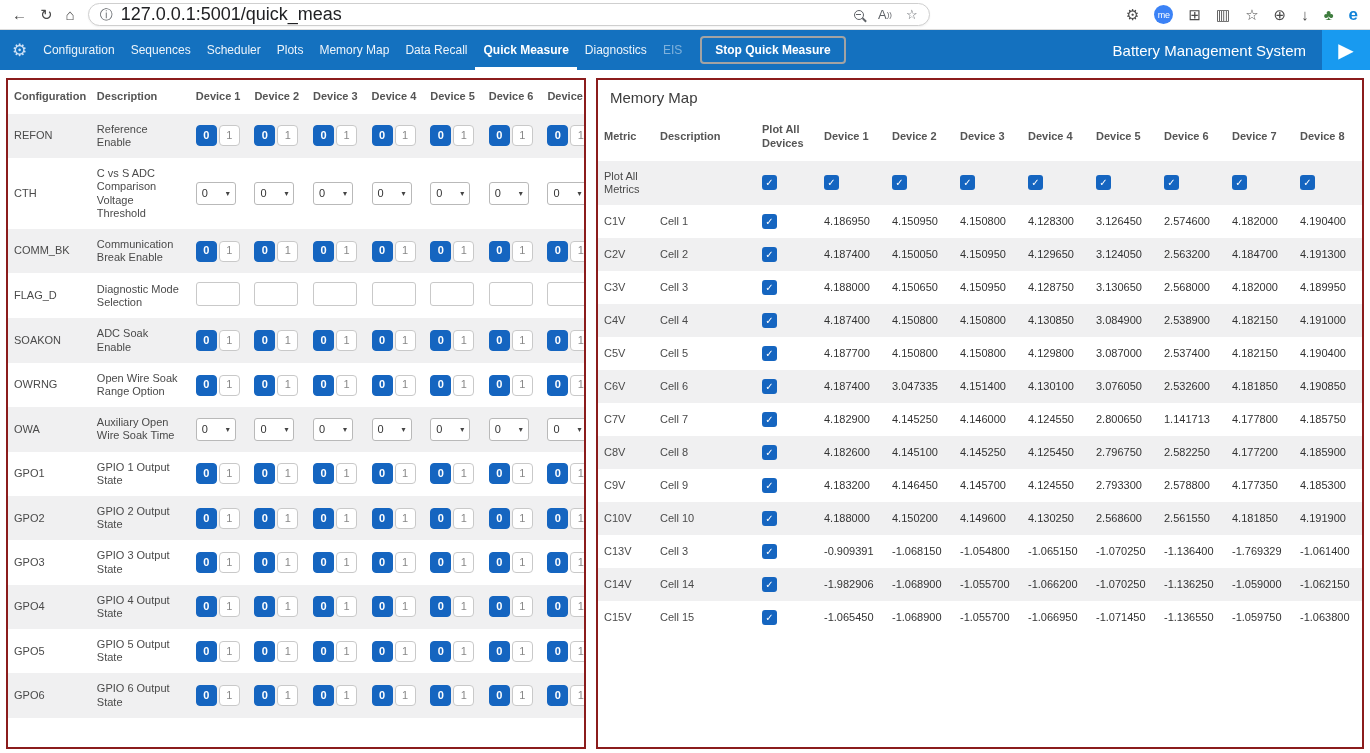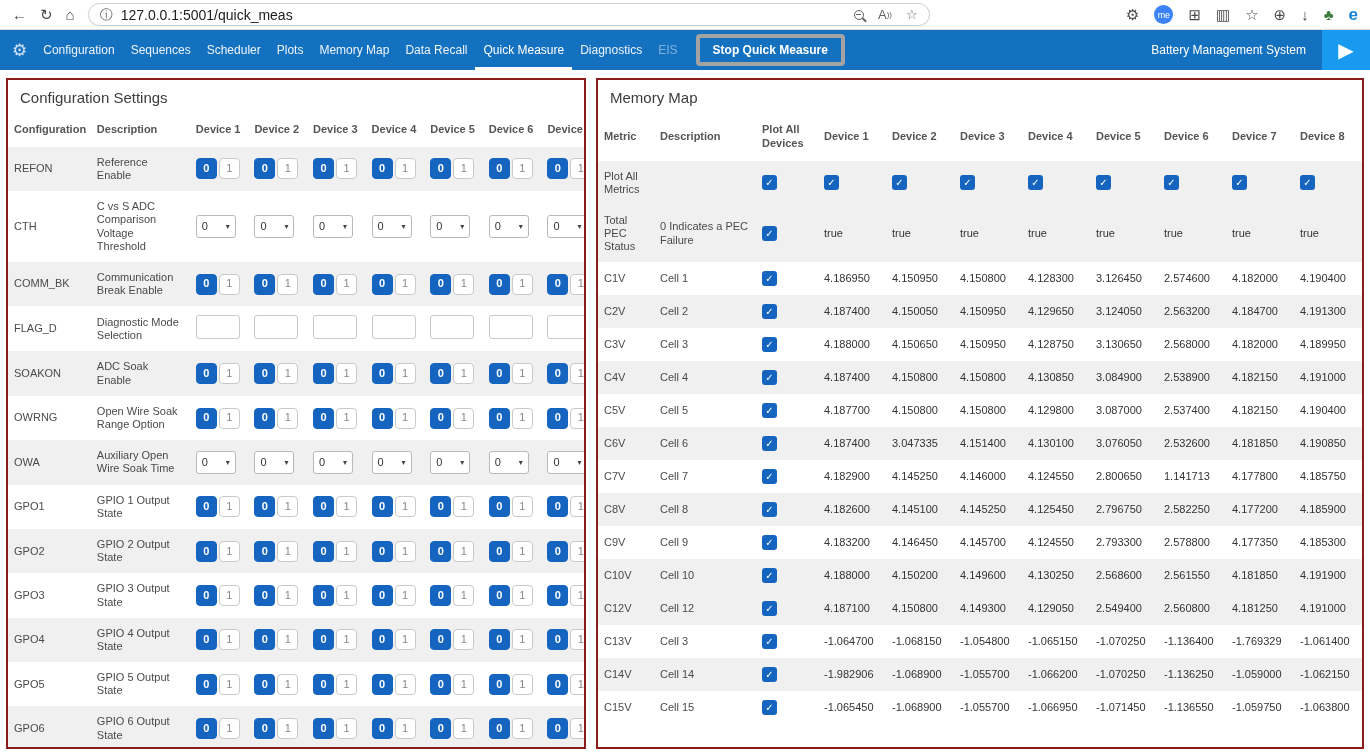--- a/index.html
+++ b/index.html
@@ -12,46 +12,46 @@
     font-family:"Liberation Sans","DejaVu Sans",sans-serif;}
 
   
   .bbar{height:30px;display:flex;align-items:center;gap:13px;padding:0 12px;
     background:#fff;border-bottom:1px solid #dcdcdc;}
   .bicon{color:#4a4a4a;font-size:15px;line-height:1;cursor:pointer;flex:0 0 auto}
   .addr{flex:0 0 842px;height:23px;border:1px solid #cfcfcf;border-radius:12px;
     display:flex;align-items:center;gap:8px;padding:0 11px;background:#fff;
     box-shadow:0 1px 2px rgba(0,0,0,.05);}
   .addr .info{color:#5f6368;font-size:13px}
-  .addr .url{flex:1;font-size:14px;color:#202124;white-space:nowrap;overflow:hidden}
+  .addr .url{flex:1;font-size:18px;color:#202124;white-space:nowrap;overflow:hidden}
   .aicn{color:#5f6368;font-size:13px;margin-left:6px;display:inline-flex;align-items:center}
   .lens{position:relative;display:inline-block;width:10px;height:10px;
     border:1.5px solid #5f6368;border-radius:50%}
   .lens::before{content:"";position:absolute;left:1.5px;top:3.2px;width:4.5px;height:1.5px;background:#5f6368}
   .lens::after{content:"";position:absolute;width:5px;height:1.5px;background:#5f6368;
     transform:rotate(45deg);right:-4px;bottom:-1.5px}
   .ra-sup{font-size:8px;vertical-align:super}
   .ricons{margin-left:auto;display:flex;align-items:center;gap:15px}
   .avatar{width:19px;height:19px;border-radius:50%;background:#3b82f6;color:#fff;
     font-size:9px;display:inline-flex;align-items:center;justify-content:center;cursor:pointer}
   .edge{font-weight:bold;font-size:17px}
 
   
   .navbar{height:40px;background:var(--navbar_bg);display:flex;align-items:center;
     padding-left:10px;color:#fff}
   .nav-gear{font-size:17px;color:#cfe2f7;margin:0 8px 0 2px;cursor:pointer}
   .nav-items{display:flex;align-items:stretch;height:40px}
   .nav-item{font-size:12px;padding:0 8px;display:flex;align-items:center;
     color:rgba(255,255,255,.92);cursor:pointer;white-space:nowrap}
-  .nav-item.active{font-weight:normal;color:#fff;box-shadow:inset 0 -3px 0 #fff}
+  .nav-item.active{font-weight:bold;color:#fff;box-shadow:inset 0 -3px 0 #fff}
   .nav-item.disabled{color:rgba(255,255,255,.45)}
-  .stopbtn{margin-left:10px;background:transparent;color:#fff;border:4px solid #a3a3a3;
+  .stopbtn{margin-left:10px;background:transparent;color:#fff;border:2px solid #a3a3a3;
     border-radius:4px;font-size:12px;font-weight:bold;padding:5px 13px;cursor:pointer;
     font-family:inherit}
-  .brand{margin-left:auto;font-size:12px;margin-right:16px;white-space:nowrap}
+  .brand{margin-left:auto;font-size:15px;margin-right:16px;white-space:nowrap}
   .playtile{width:48px;height:40px;background:var(--play_bg);display:flex;
     align-items:center;justify-content:center;cursor:pointer;flex:0 0 auto}
   .playtile span{color:#fff;font-size:20px;line-height:1}
 
   
   .panels{display:flex;gap:10px;padding:8px 6px 4px 6px;height:683px}
   .panel{border:2px solid var(--panel_border);background:#fff;overflow:hidden}
   .panel.left{flex:0 0 580px}
   .panel.right{flex:1}
   .ptitle{font-size:15px;color:#3c3c3c;padding:9px 12px 7px}
@@ -127,21 +127,20 @@
     </div>
   <button class="stopbtn">Stop Quick Measure</button>
   <span class="brand">Battery Management System</span>
   <div class="playtile">
     <span>▶</span>
   </div>
 </div>
 
 <div class="panels">
   <section class="panel left">
-    <div class="ptitle">Configuration Settings</div>
     <table id="config-table">
         <colgroup>
           <col style="width:82px">
           <col style="width:98px">
           <col style="width:58px">
           <col style="width:58px">
           <col style="width:58px">
           <col style="width:58px">
           <col style="width:58px">
           <col style="width:58px">
@@ -597,33 +596,20 @@
             <td><span class="cb">✓</span></td>
             <td><span class="cb">✓</span></td>
             <td><span class="cb">✓</span></td>
             <td><span class="cb">✓</span></td>
             <td><span class="cb">✓</span></td>
             <td><span class="cb">✓</span></td>
             <td><span class="cb">✓</span></td>
             <td><span class="cb">✓</span></td>
             <td><span class="cb">✓</span></td>
           </tr>
-          <tr class="shaded">
-            <td>Total PEC Status</td>
-            <td>0 Indicates a PEC Failure</td>
-            <td><span class="cb">✓</span></td>
-            <td class="num">true</td>
-            <td class="num">true</td>
-            <td class="num">true</td>
-            <td class="num">true</td>
-            <td class="num">true</td>
-            <td class="num">true</td>
-            <td class="num">true</td>
-            <td class="num">true</td>
-          </tr>
           <tr>
             <td>C1V</td>
             <td>Cell 1</td>
             <td><span class="cb">✓</span></td>
             <td class="num">4.186950</td>
             <td class="num">4.150950</td>
             <td class="num">4.150800</td>
             <td class="num">4.128300</td>
             <td class="num">3.126450</td>
             <td class="num">2.574600</td>
@@ -740,38 +726,25 @@
             <td><span class="cb">✓</span></td>
             <td class="num">4.188000</td>
             <td class="num">4.150200</td>
             <td class="num">4.149600</td>
             <td class="num">4.130250</td>
             <td class="num">2.568600</td>
             <td class="num">2.561550</td>
             <td class="num">4.181850</td>
             <td class="num">4.191900</td>
           </tr>
-          <tr class="shaded">
-            <td>C12V</td>
-            <td>Cell 12</td>
-            <td><span class="cb">✓</span></td>
-            <td class="num">4.187100</td>
-            <td class="num">4.150800</td>
-            <td class="num">4.149300</td>
-            <td class="num">4.129050</td>
-            <td class="num">2.549400</td>
-            <td class="num">2.560800</td>
-            <td class="num">4.181250</td>
-            <td class="num">4.191000</td>
-          </tr>
           <tr>
             <td>C13V</td>
             <td>Cell 3</td>
             <td><span class="cb">✓</span></td>
-            <td class="num">-1.064700</td>
+            <td class="num">-0.909391</td>
             <td class="num">-1.068150</td>
             <td class="num">-1.054800</td>
             <td class="num">-1.065150</td>
             <td class="num">-1.070250</td>
             <td class="num">-1.136400</td>
             <td class="num">-1.769329</td>
             <td class="num">-1.061400</td>
           </tr>
           <tr class="shaded">
             <td>C14V</td>

